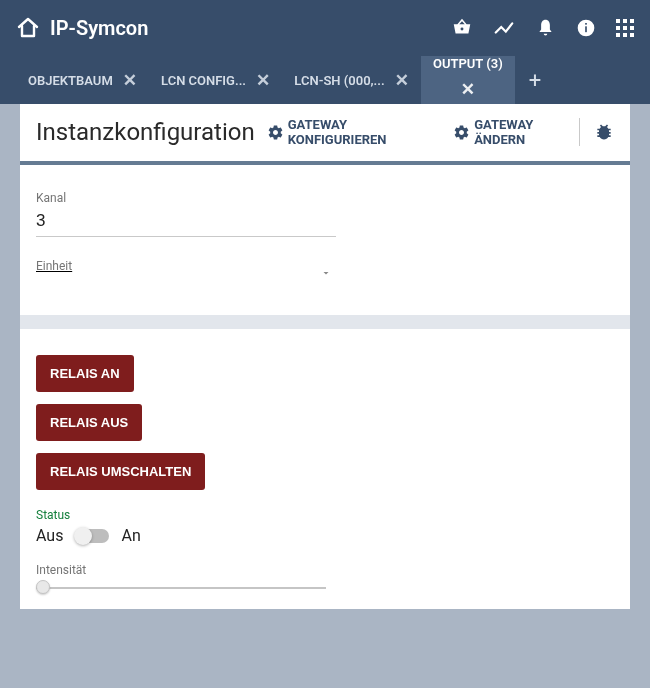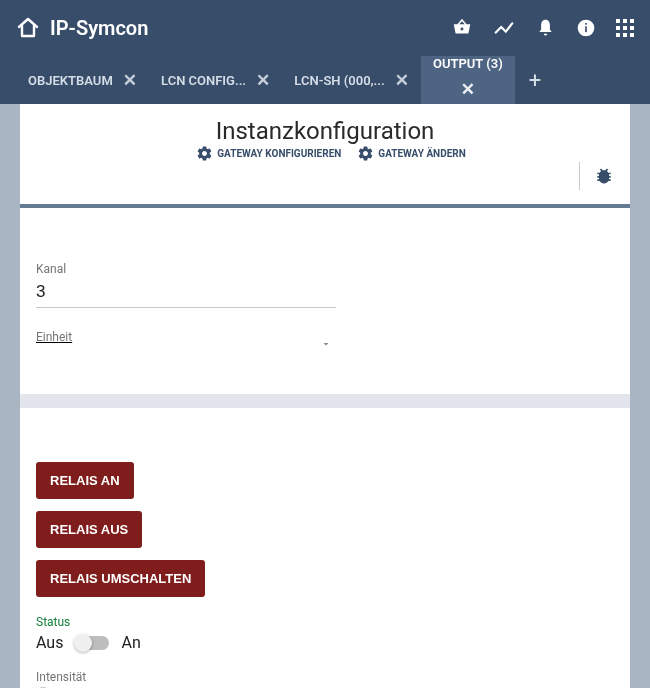--- a/index.html
+++ b/index.html
@@ -56,33 +56,32 @@
   }
   .panel {
     background: #fff;
     margin: 0 20px;
   }
   .panel-header {
     display: flex;
     align-items: center;
     padding: 13px 16px 14px 16px;
     border-bottom: 4px solid #657b93;
-    flex-direction: column;
   }
   .panel-title { font-size: 24px; color: #2a2a2a; font-weight: 400; }
   .panel-links { display: flex; align-items: center; gap: 16px; margin-left: 12px; }
   .panel-link {
     display: flex; align-items: center; gap: 4px;
-    font-size: 10px; font-weight: 700; color: #374d6a;
+    font-size: 13px; font-weight: 700; color: #374d6a;
     cursor: pointer;
   }
   .panel-right { margin-left: auto; display: flex; align-items: center; gap: 14px; }
   .vdiv { width: 1px; height: 28px; background: #c9c9c9; }
 
-  .form-section { padding: 26px 16px 28px 16px; margin-top: 28px; }
+  .form-section { padding: 26px 16px 20px 16px; }
   .field { margin-bottom: 22px; width: 300px; }
   .field-label { font-size: 12px; color: #757575; margin-bottom: 3px; }
   .field-input {
     width: 100%;
     border: none;
     border-bottom: 1px solid #c9c9c9;
     font-size: 17px;
     color: #222;
     padding: 3px 0 5px 0;
     outline: none;

